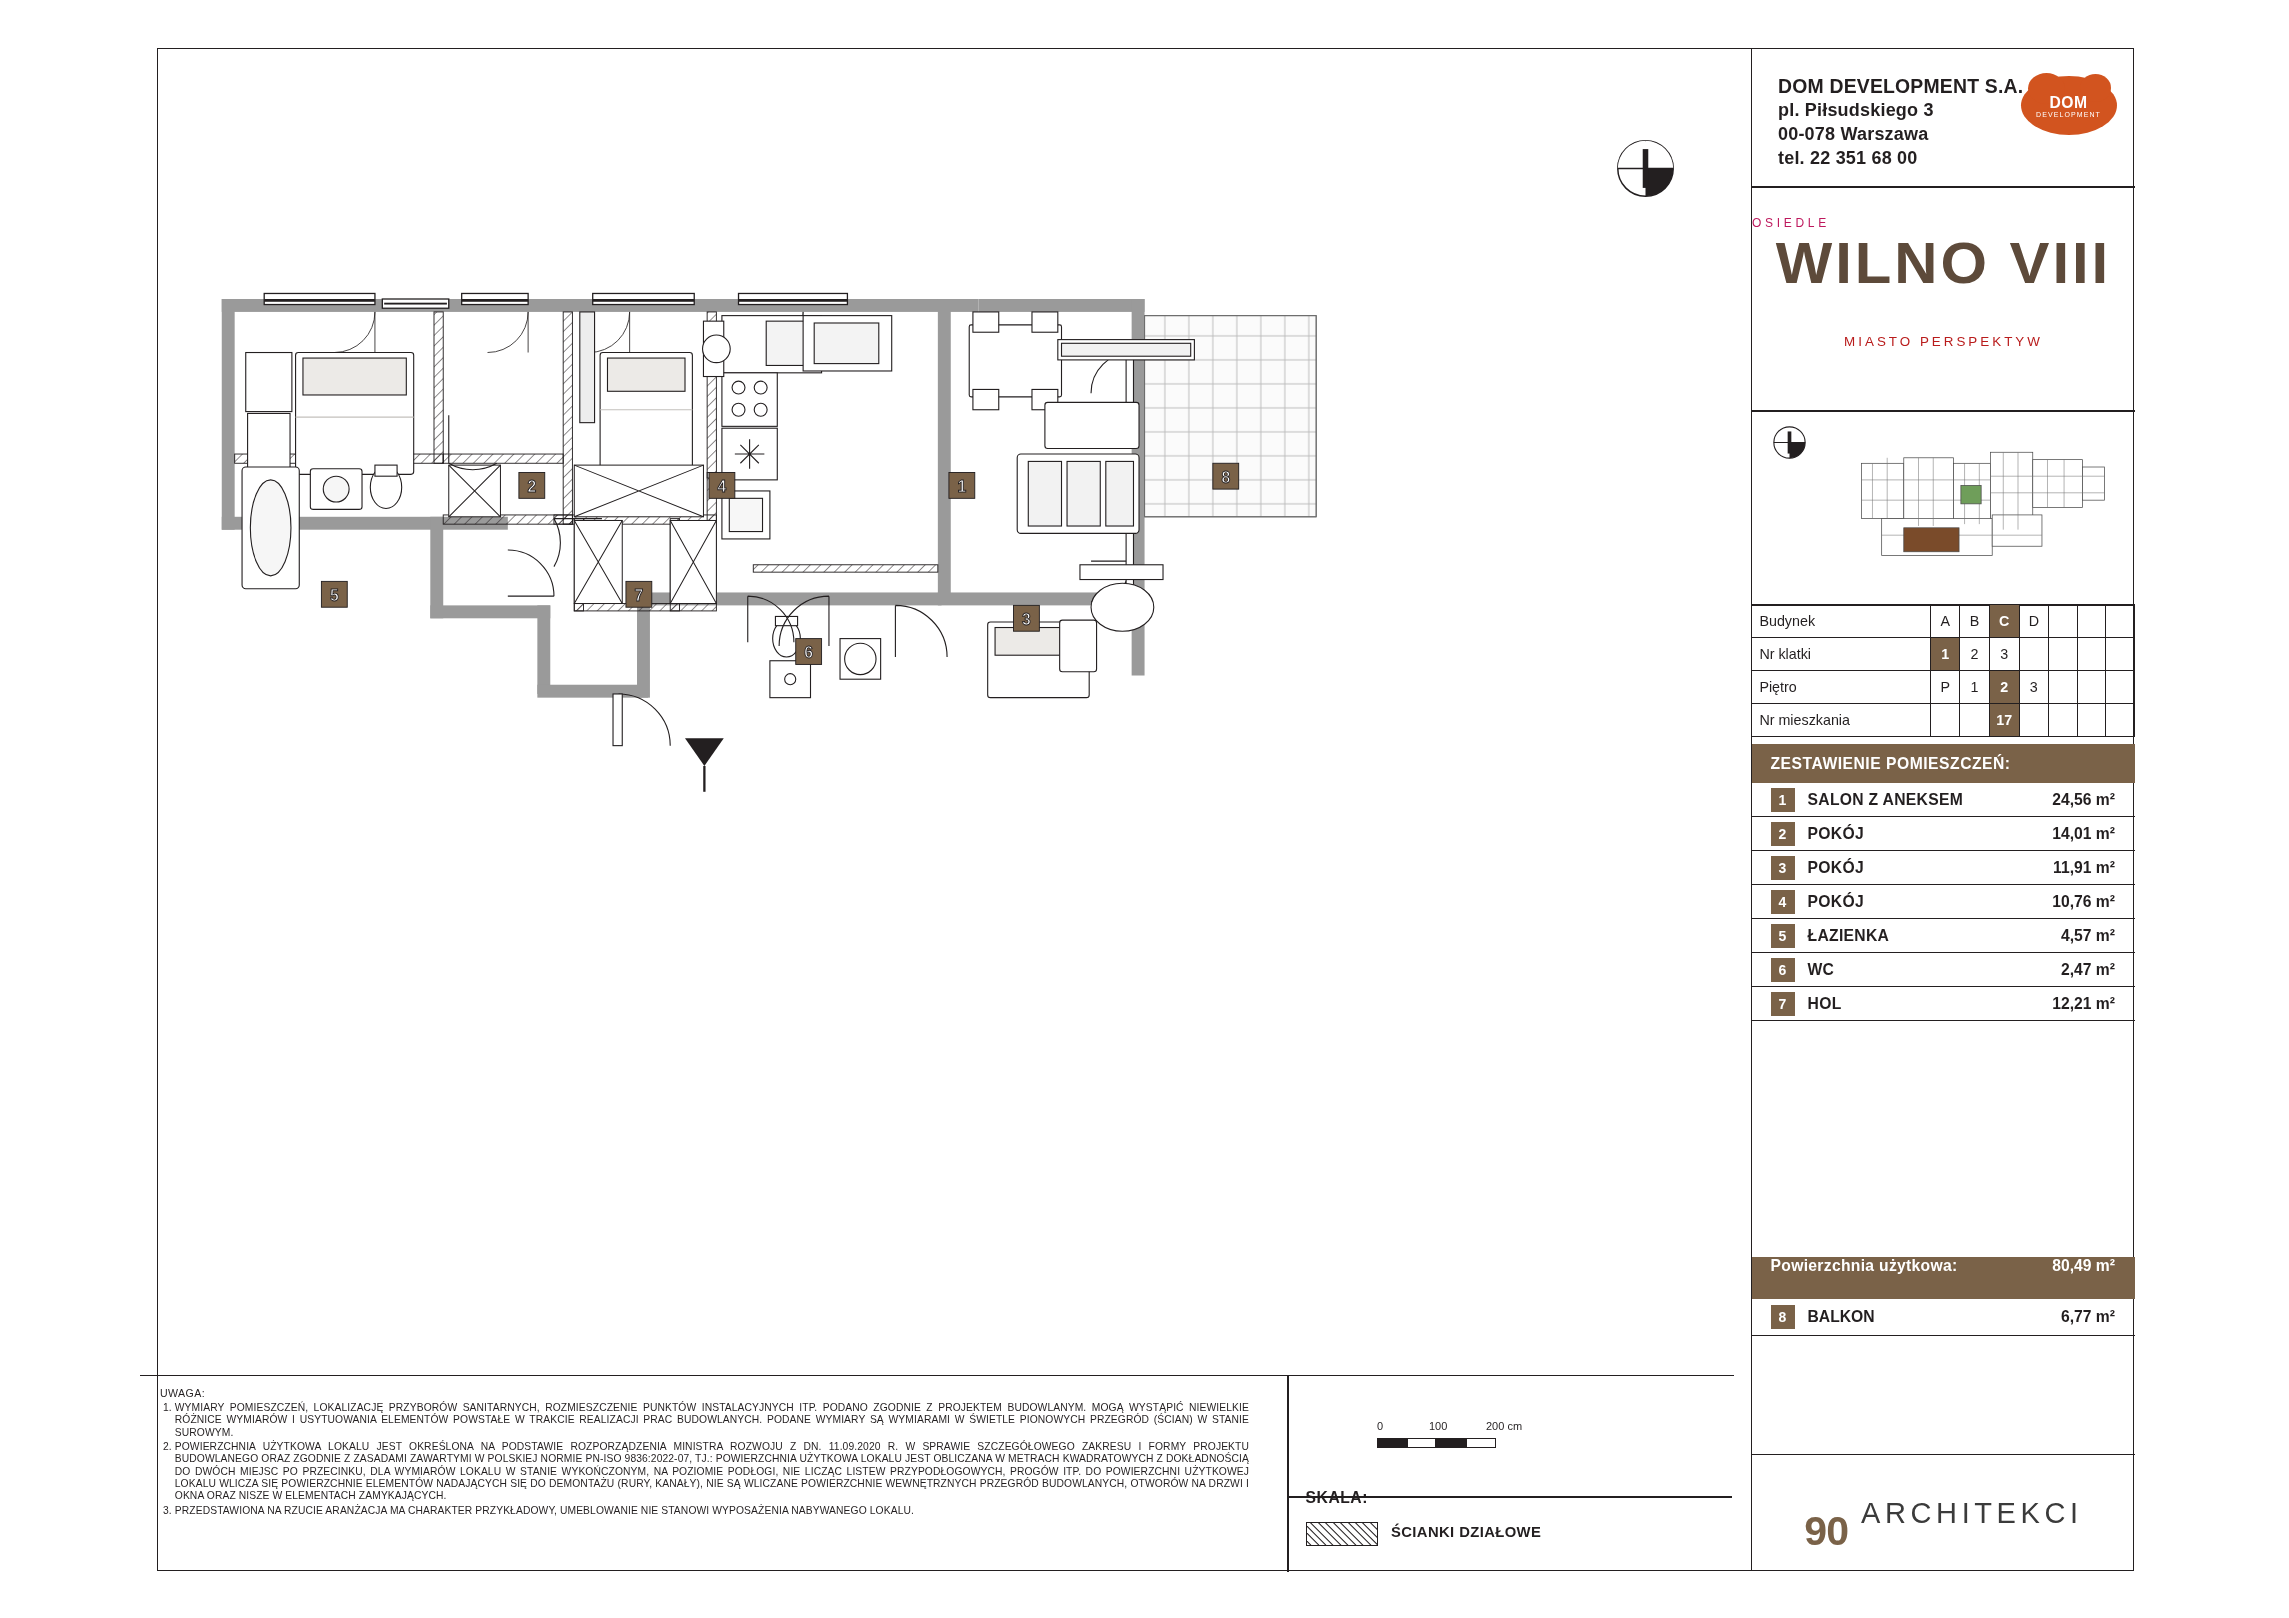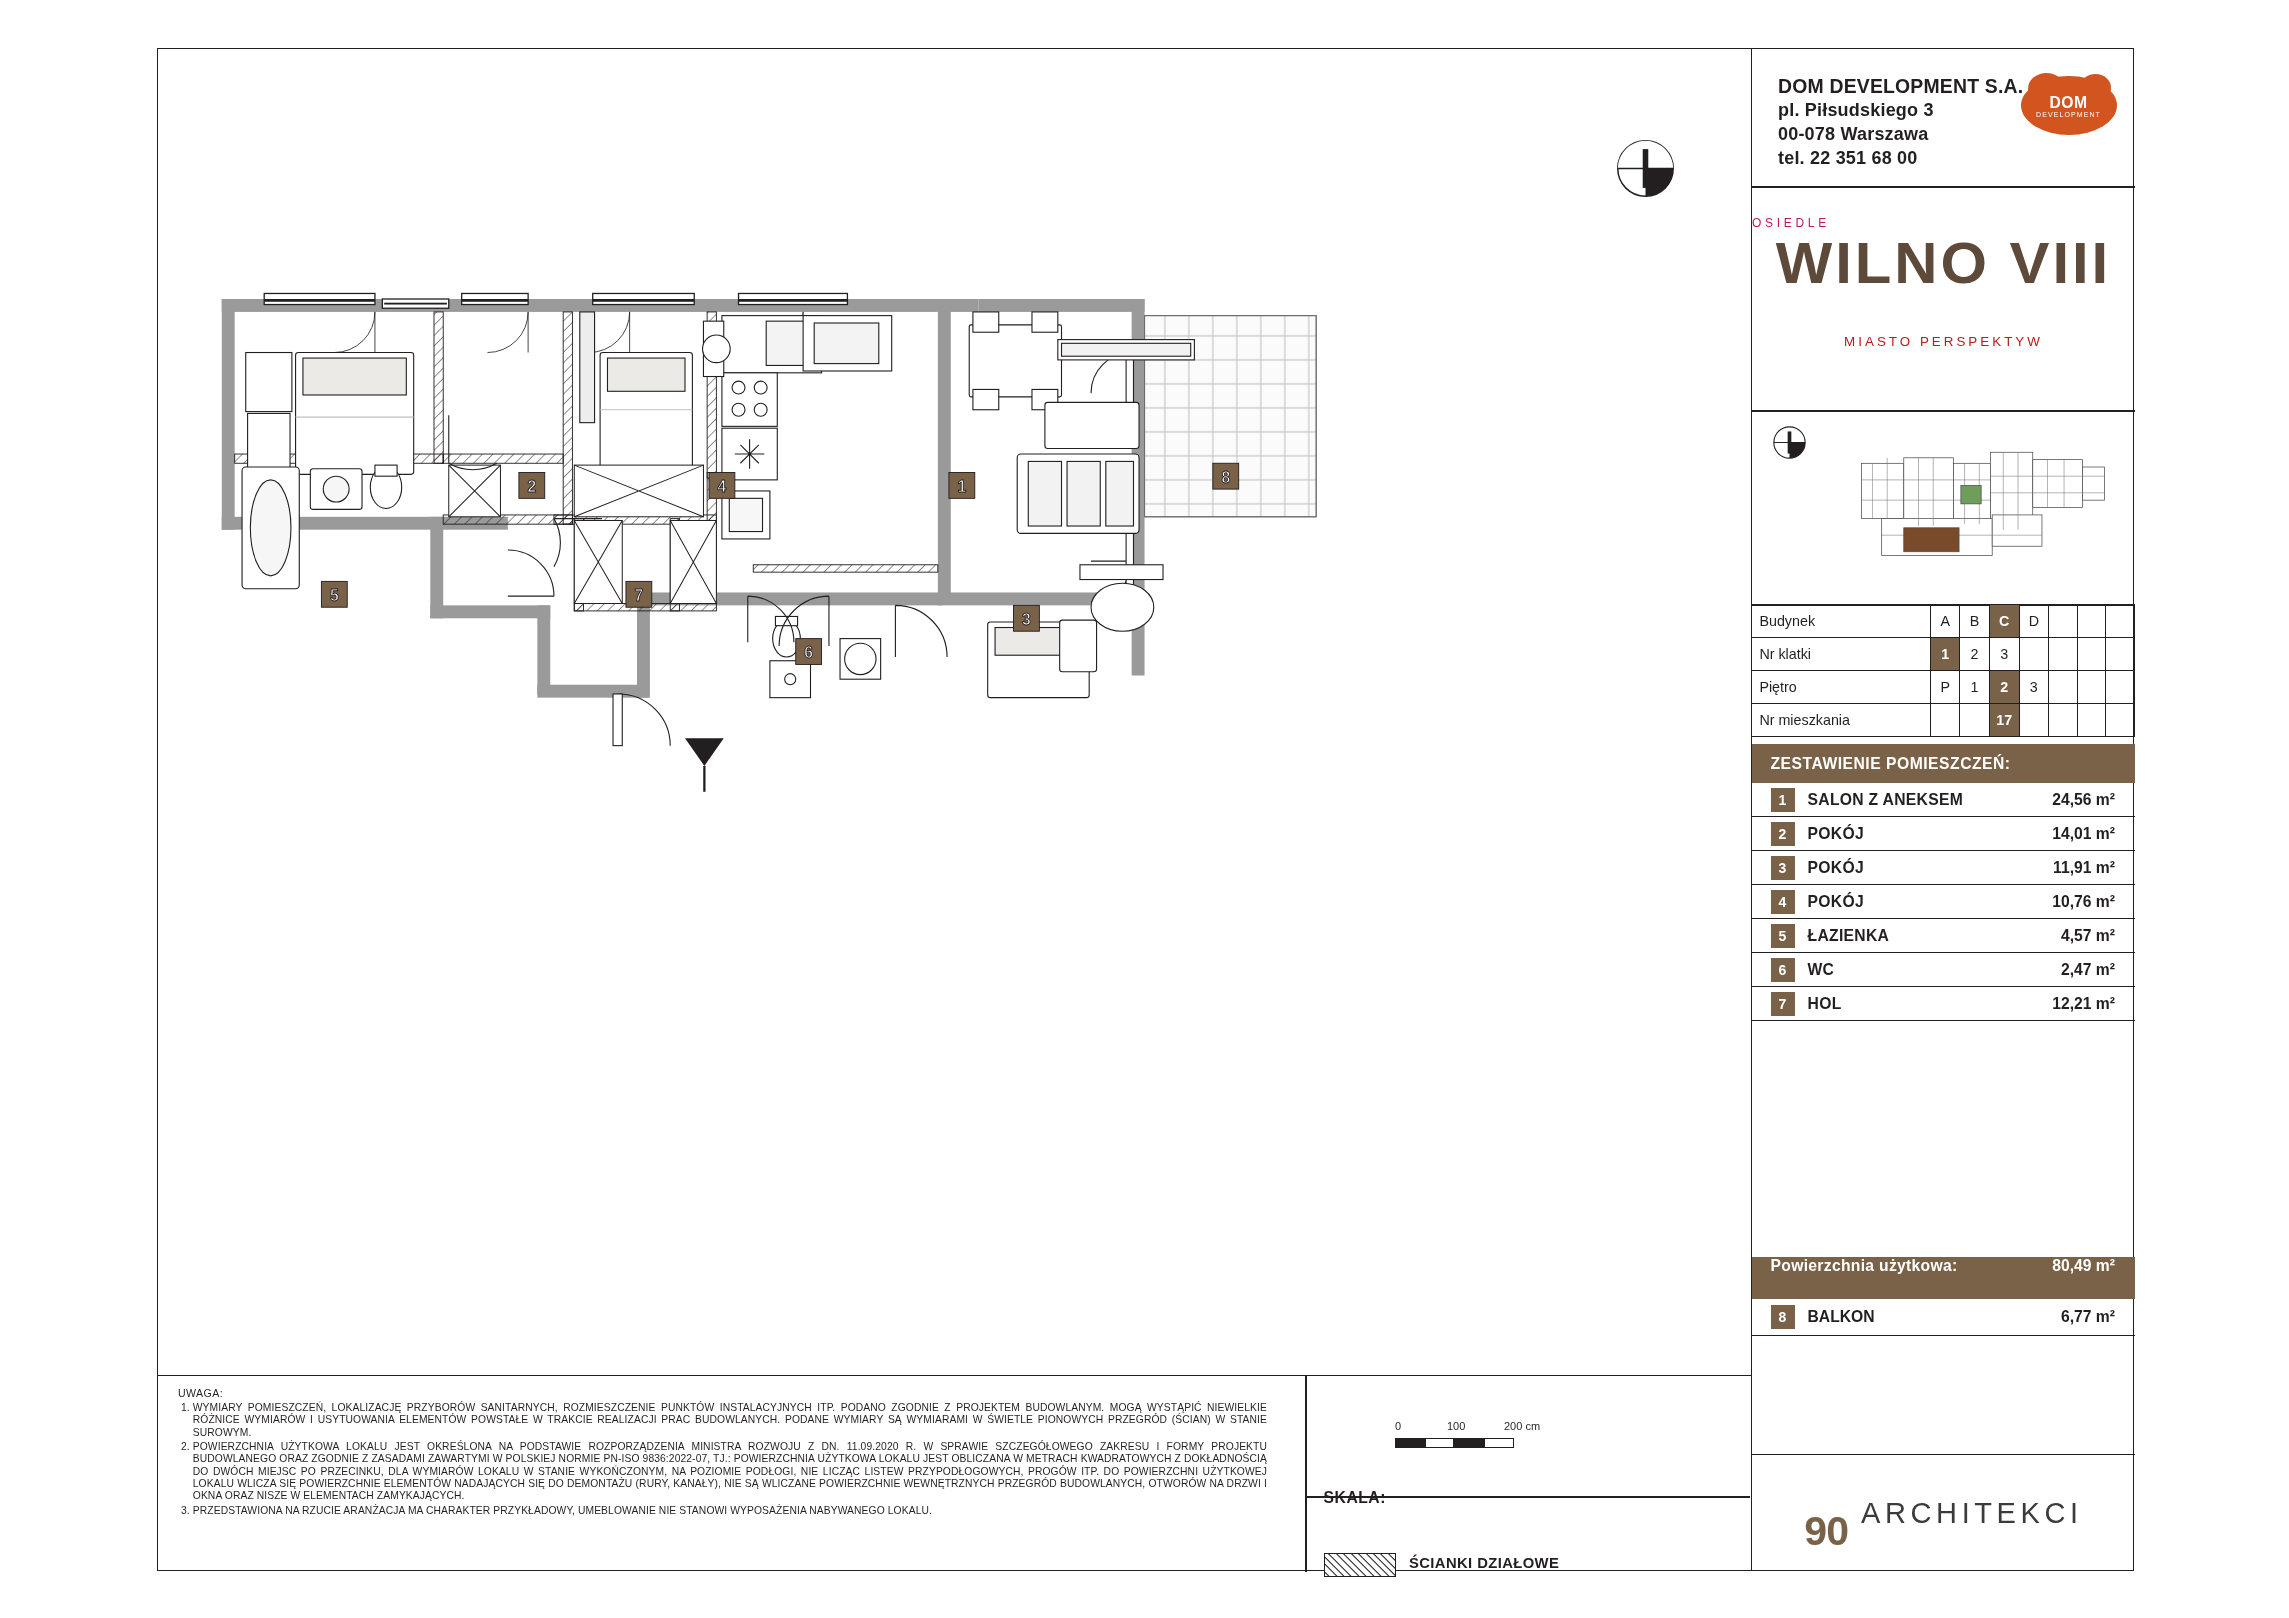--- a/index.html
+++ b/index.html
@@ -130,41 +130,41 @@
 
   .arch {
     position:absolute; left:0; top:1407px; width:383px; height:116px;
     display:flex; align-items:center; justify-content:center; gap:13px;
   }
   .arch .n90 { font-size:41px; font-weight:bold; color:#7a6248; letter-spacing:-0.9px;margin-top:36px; }
   .arch .aword { font-size:29px; color:#3b3b3b; letter-spacing:4.6px; }
 
   
   .bottomstrip {
-    position:absolute; left:158px; top:1375px; width:1594px; height:196px;
+    position:absolute; left:140px; top:1375px; width:1594px; height:196px;
     border-top:1.8px solid #231f20; box-sizing:border-box;
   }
   .uwaga { position:absolute; left:20px; top:11px; width:1089px; }
   .uwaga .hd { font-size:10.6px; letter-spacing:0.4px; margin-bottom:2.8px; }
   .uwaga ol { margin:0; padding-left:14.8px; }
   .uwaga li { font-size:10.3px; line-height:12.4px; letter-spacing:0.1px; text-align:justify; margin-bottom:1.8px; }
 
   .vline { position:absolute; top:0; width:1.8px; height:196px; background:#231f20; }
 
   .scalebox { position:absolute; left:1149px; top:0; width:443px; height:120px; }
   .scale-lab { position:absolute; left:16.6px; top:66px; font-size:15.7px; font-weight:bold; letter-spacing:0.5px;margin-top:47px; }
   .scale-graphic { position:absolute; left:88px; top:44px; }
   .scale-graphic .ticks { position:relative; height:14.8px; width:175px; font-size:11px; }
   .scale-graphic .ticks span { position:absolute; top:0; }
   .scale-bar { position:relative; width:175px; height:10px; margin-top:2.8px; }
   .scale-bar div { position:absolute; top:0; height:10px; box-sizing:border-box; border:0.9px solid #231f20; }
 
   .hline { position:absolute; left:1149px; top:120px; width:443px; height:1.8px; background:#231f20; }
 
-  .legendbox { position:absolute; left:1149px; top:122px; width:443px; height:72px;margin-top:31px; }
+  .legendbox { position:absolute; left:1149px; top:122px; width:443px; height:72px; }
   .legend-sw {
     position:absolute; left:16.6px; top:24px; width:70px; height:22px;
     border:0.9px solid #231f20; overflow:hidden; background:#fff;
   }
   .legend-sw i {
     position:absolute; width:0.9px; height:55px; background:#231f20;
     transform:rotate(-45deg); transform-origin:top left;
   }
   .legend-txt { position:absolute; left:102px; top:26px; font-size:14.8px; font-weight:bold; letter-spacing:0.4px; }
 

